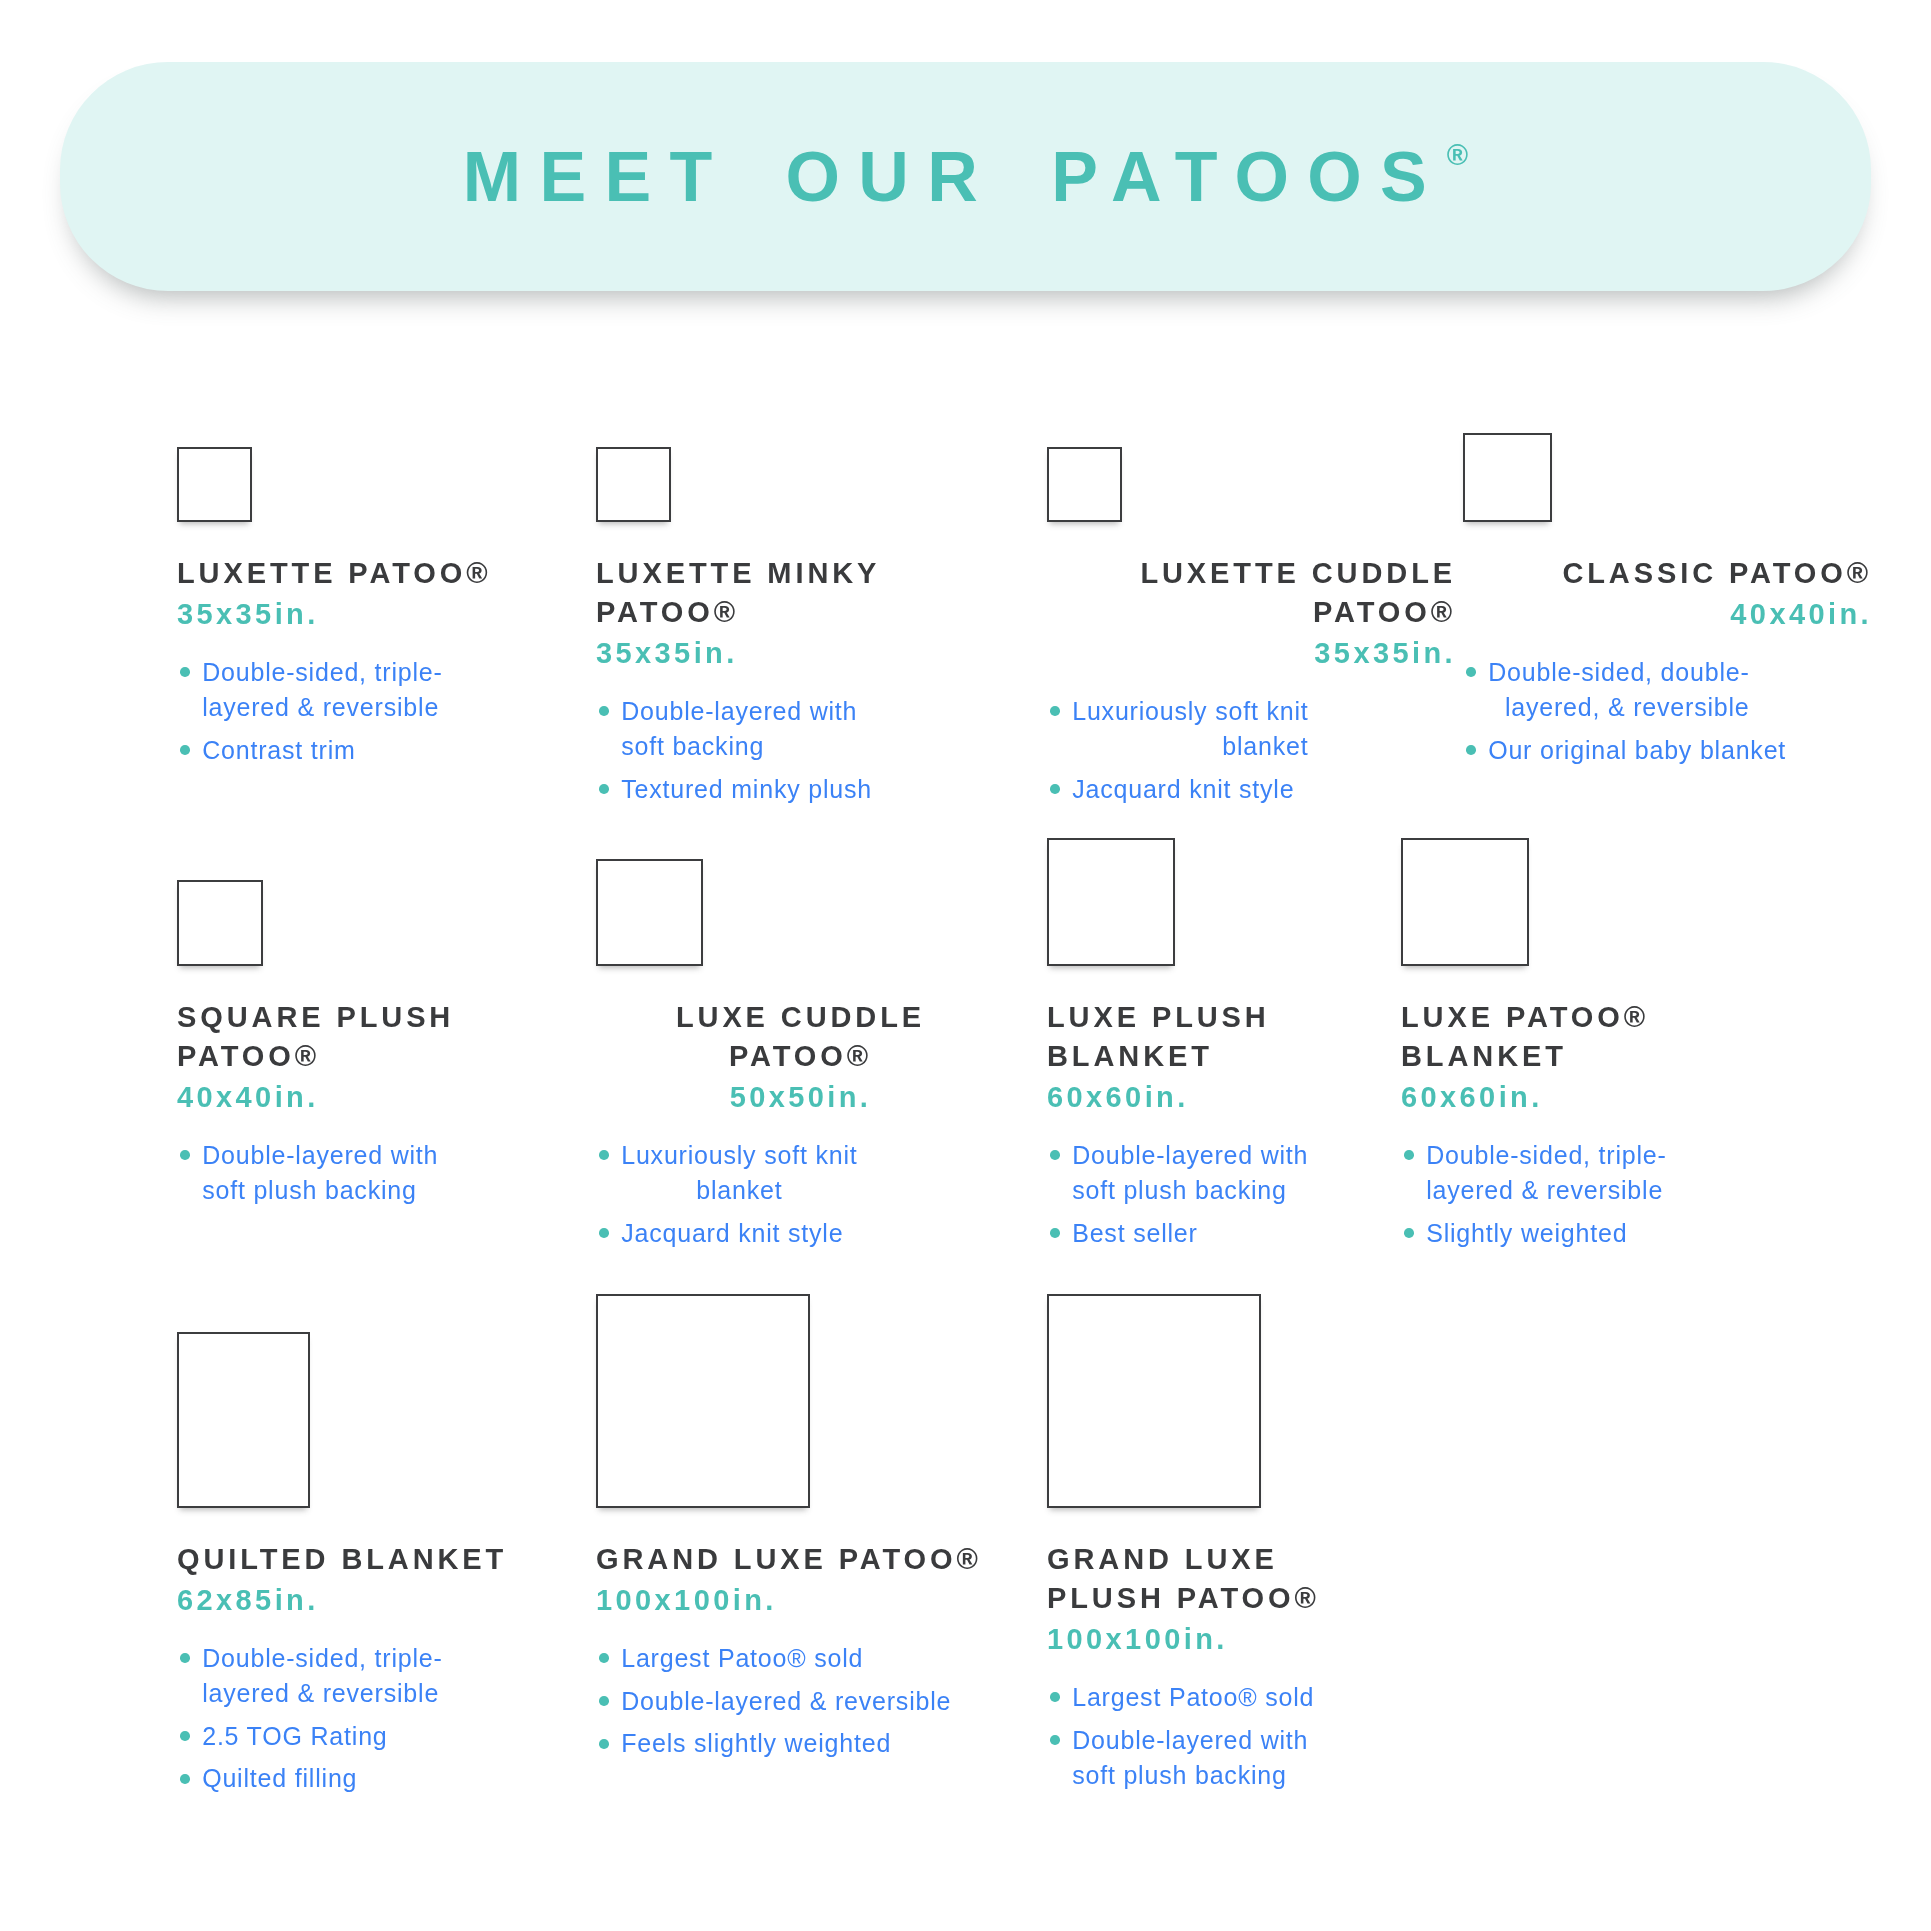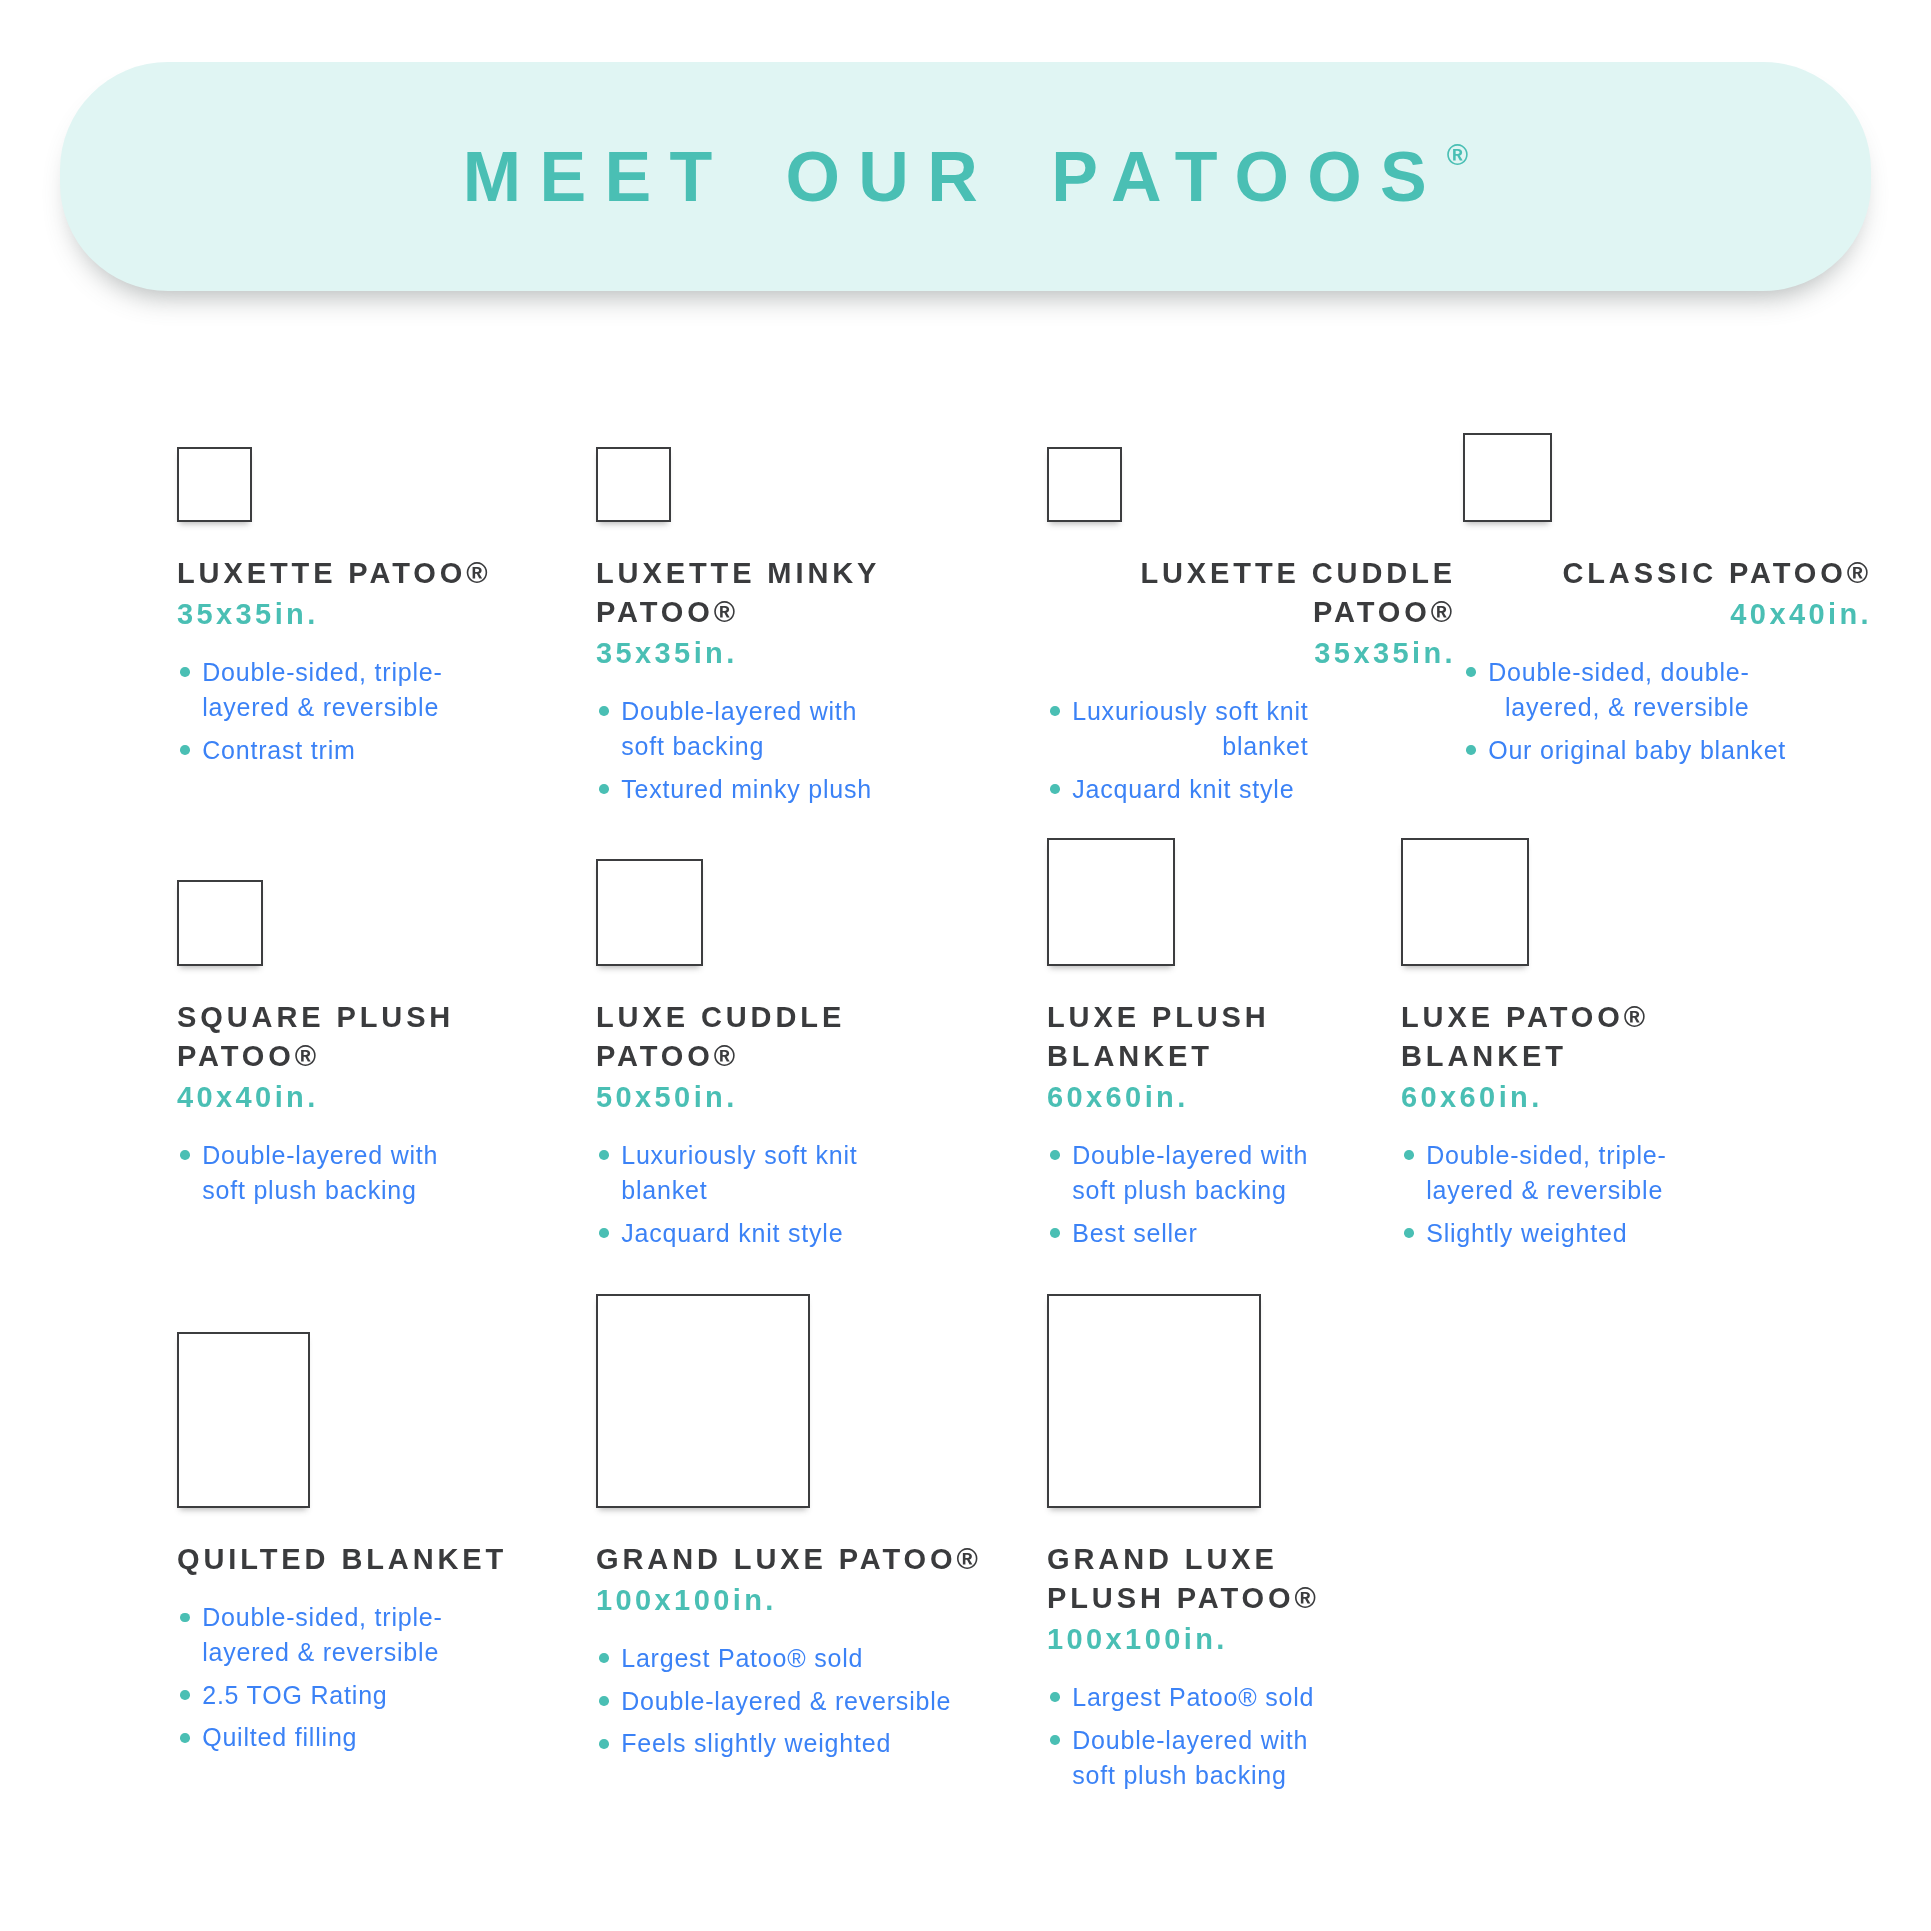--- a/index.html
+++ b/index.html
@@ -145,21 +145,21 @@
   <div class="size">40x40in.</div>
   <ul class="bullets">
     <li>
         <span class="dot"></span>
         <span class="btext">Double-layered with
 soft plush backing</span>
       </li>
   </ul>
 </div>
 
-<div class="card r2" style="left:596px;top:838px;">
+<div class="card r2" style="left:596px;top:838px;text-align:center;">
   <div class="thumb">
       <div class="sq" style="width:107px;height:107px;"></div>
     </div>
   <div class="title">LUXE CUDDLE
 PATOO®</div>
   <div class="size">50x50in.</div>
   <ul class="bullets">
     <li>
         <span class="dot"></span>
         <span class="btext">Luxuriously soft knit
@@ -210,20 +210,21 @@
         <span class="btext">Slightly weighted</span>
       </li>
   </ul>
 </div>
 
 <div class="card r3" style="left:177px;top:1294px;">
   <div class="thumb">
       <div class="sq" style="width:133px;height:176px;"></div>
     </div>
   <div class="title">QUILTED BLANKET</div>
+  <div class="size">62x85in.</div>
   <ul class="bullets">
     <li>
         <span class="dot"></span>
         <span class="btext">Double-sided, triple-
 layered &amp; reversible</span>
       </li>
     <li>
         <span class="dot"></span>
         <span class="btext">2.5 TOG Rating</span>
       </li>

